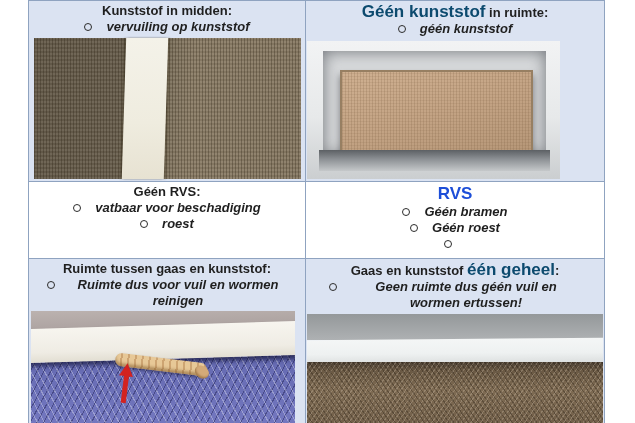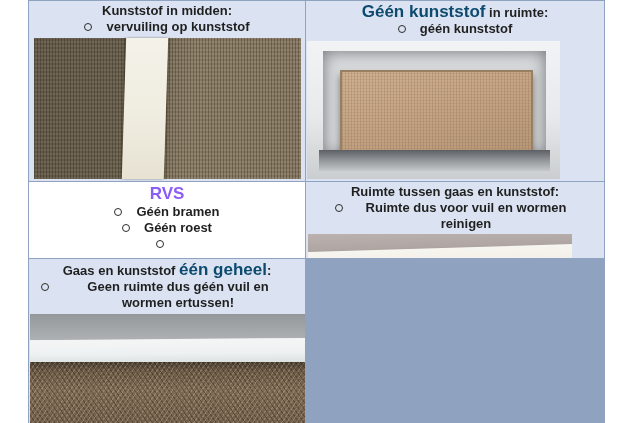--- a/index.html
+++ b/index.html
@@ -10,24 +10,24 @@
   .tbl{
     position:absolute;left:28px;top:0;width:575px;
     display:grid;grid-template-columns:276px 298px;grid-template-rows:180px 76px 169px;
     gap:1px;background:#8fa3c0;border:1px solid #8fa3c0;
   }
   .cell{position:relative;overflow:hidden;text-align:center;}
   .cell.blue{background:#dbe3f2;}
   .cell.white{background:#ffffff;}
   .title{font-size:13px;line-height:16px;padding-top:2px;text-align:center;}
   .title .red-big{color:#0c4a6e;font-size:17px;line-height:17px;}
-  .red-line{color:#8b5cf6;font-size:17px;line-height:20px;padding-top:2px;}
+  .red-line{color:#1d4ed8;font-size:17px;line-height:20px;padding-top:2px;}
   .bullet-line{
     display:flex;justify-content:center;align-items:flex-start;
-    font-size:13px;line-height:16px;
+    font-size:13px;line-height:16px;font-style:italic;
   }
   .bullet-dot{
     flex:0 0 auto;width:6px;height:6px;border:1.5px solid #2c2c2c;border-radius:50%;
     margin:4px 14px 0 0;background:transparent;
   }
   .bullet-text{max-width:230px;}
   .bullet-text.narrow{max-width:218px;}
 
   
   .photo-mesh{
@@ -148,20 +148,31 @@
         <span class="bullet-dot"></span>
         <span class="bullet-text">géén kunststof</span>
       </div>
       <div class="photo-tray" title="stainless tray with one-piece mesh panel, no plastic in middle">
         <div class="tray-open"></div>
         <div class="tray-panel"></div>
         <div class="tray-floor"></div>
       </div>
     </div>
 
+    <div class="cell white">
+      <div class="title">Géén RVS:</div>
+      <div class="bullet-line">
+        <span class="bullet-dot"></span>
+        <span class="bullet-text">vatbaar voor beschadiging</span>
+      </div>
+      <div class="bullet-line">
+        <span class="bullet-dot"></span>
+        <span class="bullet-text">roest</span>
+      </div>
+    </div>
 
     <div class="cell white">
       <div class="red-line">RVS</div>
       <div class="bullet-line">
         <span class="bullet-dot"></span>
         <span class="bullet-text">Géén bramen</span>
       </div>
       <div class="bullet-line">
         <span class="bullet-dot"></span>
         <span class="bullet-text">Géén roest</span>

